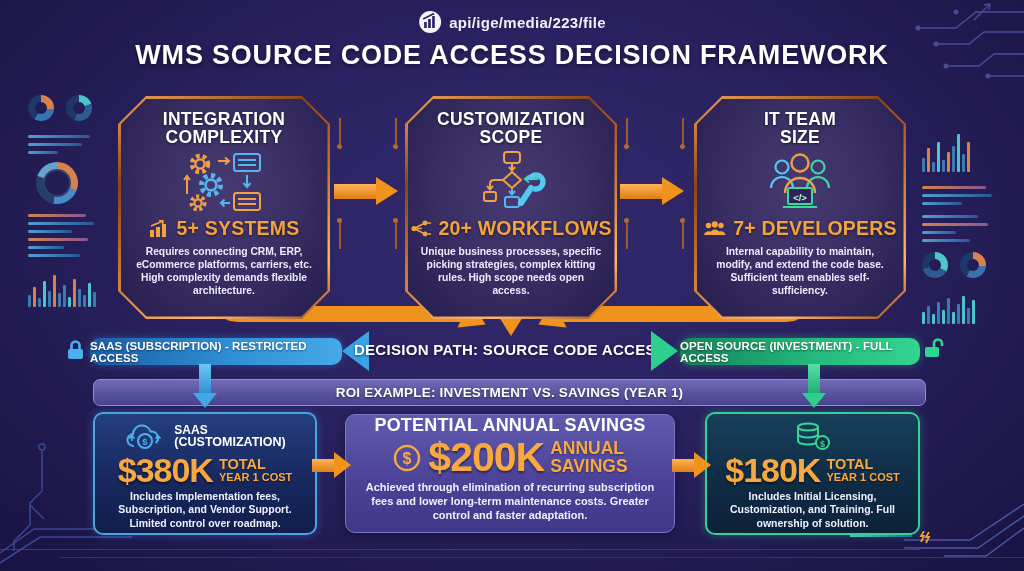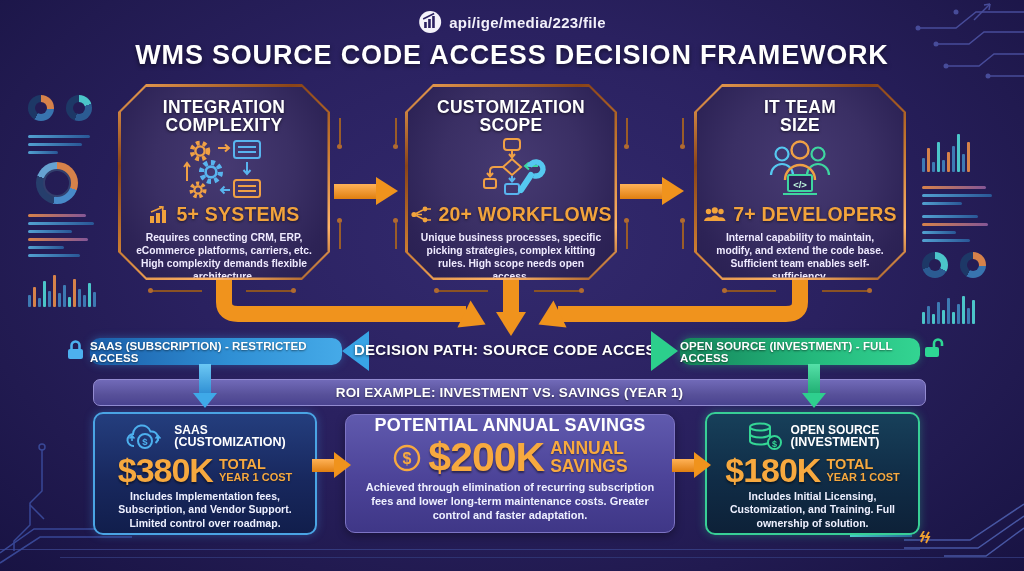--- a/index.html
+++ b/index.html
@@ -6,21 +6,21 @@
   #stage{position:relative;width:1024px;height:571px;overflow:hidden;
     font-family:"Liberation Sans",sans-serif;color:#fff;
     background:radial-gradient(ellipse at 50% 42%, #332a6e 0%, #2a2160 45%, #211a50 75%, #181343 100%);}
   .abs{position:absolute;}
   
   .badge{top:10px;left:50%;transform:translateX(-50%);display:flex;align-items:center;gap:7px;}
   .badge-txt{font-size:15px;font-weight:700;color:#f2f0fa;letter-spacing:.3px;}
   .title{top:40px;width:100%;text-align:center;font-size:27px;font-weight:700;letter-spacing:.8px;
     text-shadow:0 2px 4px rgba(0,0,0,.5);}
   
-  .oct{top:84px;width:212px;height:196px;
+  .oct{top:96px;width:212px;height:223px;
     clip-path:polygon(28px 0,calc(100% - 28px) 0,100% 28px,100% calc(100% - 28px),calc(100% - 28px) 100%,28px 100%,0 calc(100% - 28px),0 28px);
     background:linear-gradient(155deg,#f0a455 0%,#8a4418 28%,#c87a30 55%,#ffb468 82%,#9a5520 100%);
     filter:drop-shadow(0 0 7px rgba(235,135,40,.45));z-index:3;}
   .oct-in{position:absolute;inset:2.5px;
     clip-path:polygon(26px 0,calc(100% - 26px) 0,100% 26px,100% calc(100% - 26px),calc(100% - 26px) 100%,26px 100%,0 calc(100% - 26px),0 26px);
     background:radial-gradient(ellipse at 50% 42%, #463a72 0%, #3a2f64 48%, #2d2356 78%, #281f50 100%);
     display:flex;flex-direction:column;align-items:center;text-align:center;}
   .oct-title{margin-top:11px;font-size:17.5px;font-weight:700;line-height:1.06;letter-spacing:.3px;
     text-shadow:0 1px 3px rgba(0,0,0,.6);}
   .oct-icon{height:66px;margin-top:3px;display:flex;align-items:center;justify-content:center;}
@@ -497,24 +497,20 @@
     <div class="chead">
       <svg width="37" height="31" viewBox="0 0 37 31">
         <g fill="none" stroke="#34d695" stroke-width="2">
           <ellipse cx="14" cy="6" rx="10" ry="3.6"></ellipse>
           <path d="M4 6 V20 M24 6 V20"></path>
           <path d="M4 13 a10 3.6 0 0 0 20 0 M4 20 a10 3.6 0 0 0 20 0"></path>
         </g>
         <circle cx="28.5" cy="21.5" r="6.5" fill="#102c46" stroke="#34d695" stroke-width="2"></circle>
         <text x="28.5" y="25.5" font-size="9" font-weight="bold" fill="#34d695" text-anchor="middle">$</text>
       </svg>
-      <div class="ctitle">
-        <div class="ct1">OPEN SOURCE</div>
-        <div class="ct2">(INVESTMENT)</div>
-      </div>
     </div>
     <div class="amount-row">
       <span class="amt-big">$180K</span>
       <span class="amt-lbl">
         <div class="al1">TOTAL</div>
         <div class="al2">YEAR 1 COST</div>
       </span>
     </div>
     <div class="cdesc">Includes Initial Licensing, Customization, and Training. Full ownership of solution.</div>
   </div>

